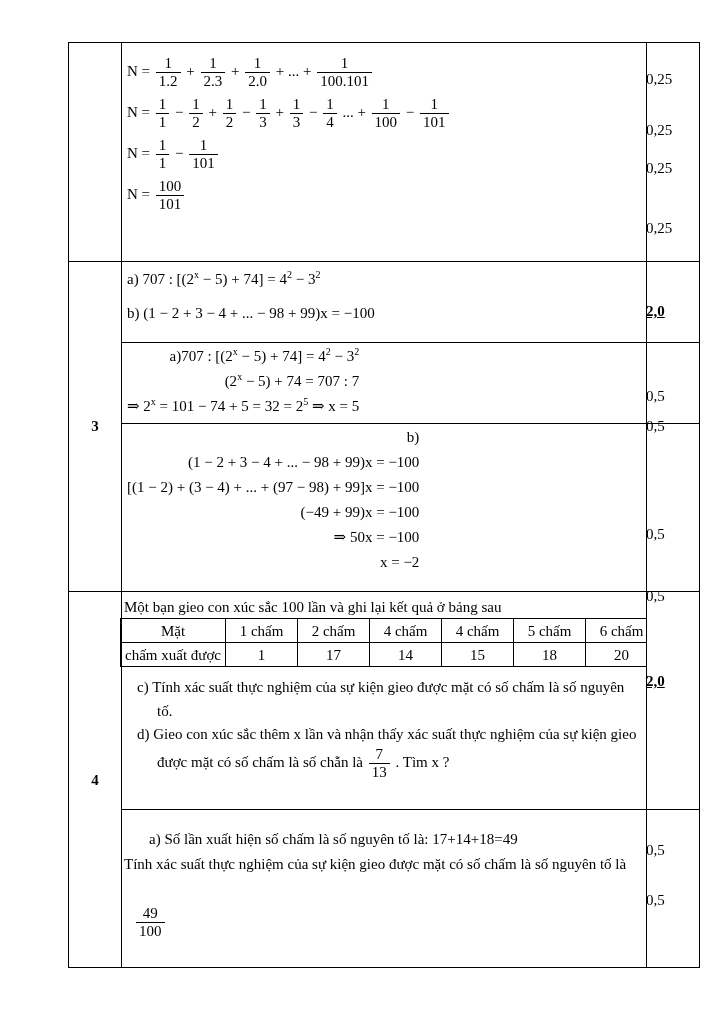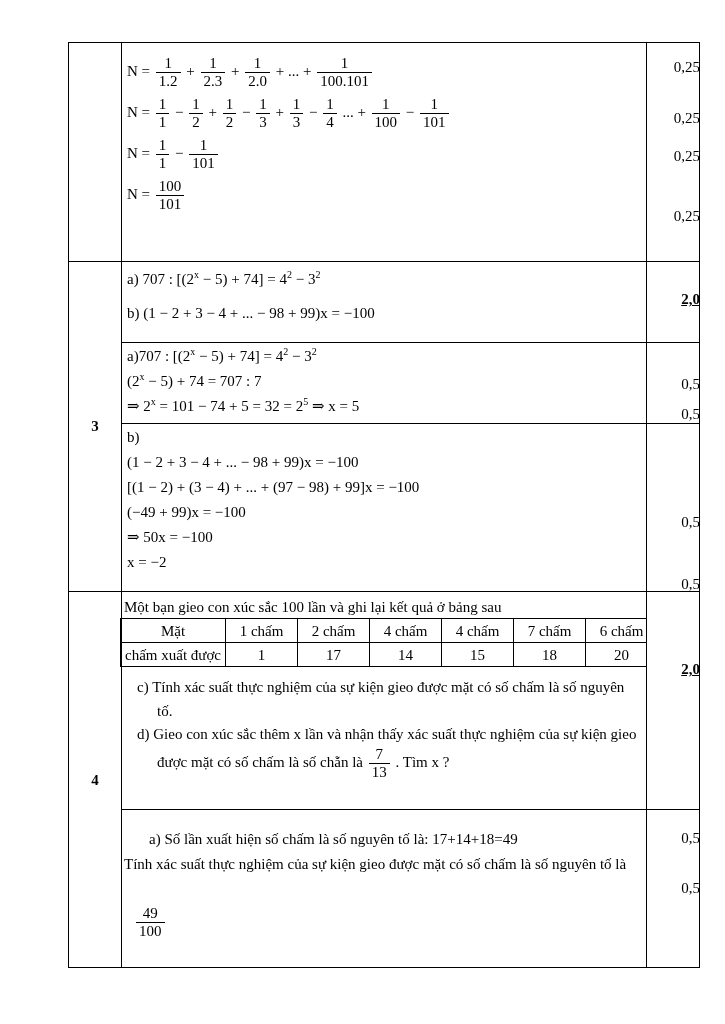--- a/index.html
+++ b/index.html
@@ -2,28 +2,28 @@
 <html><head>
 <meta charset="utf-8">
 <style>
   * { margin:0; padding:0; box-sizing:border-box; }
   html,body { width:725px; height:1024px; background:#ffffff; }
   body { font-family:"Liberation Serif","DejaVu Serif",serif; color:#000; position:relative; }
   .sheet { position:absolute; left:68px; top:42px; width:632px; height:926px; border:1px solid #000; font-size:15px; }
   .vline { position:absolute; top:0; width:1px; height:100%; background:#000; }
   .hline { position:absolute; height:1px; background:#000; }
   .abs { position:absolute; white-space:nowrap; line-height:20px; }
-  .pt { position:absolute; left:577px; width:54px; text-align:right; line-height:18px; }
+  .pt { position:absolute; left:577px; width:54px; text-align:left; line-height:18px;margin-top:12px; }
   .bold { font-weight:bold;text-decoration:underline; }
   .frac { display:inline-block; text-align:center; vertical-align:middle; margin:0 2px; }
   .fnum { display:block; border-bottom:1px solid #000; padding:0 3px; line-height:17px; }
   .fden { display:block; padding:0 3px; line-height:17px; }
   sup { font-size:10px; line-height:0; }
   .mline { min-height:36px; margin-bottom:5px; white-space:nowrap; }
-  .sline { line-height:21px; margin-bottom:4px; white-space:nowrap; }
+  .sline { line-height:21px; margin-bottom:4px; white-space:nowrap;text-align:right; }
   .qnum { position:absolute; left:0; width:52px; display:flex; align-items:center; justify-content:center; font-weight:bold; }
   table.dice { border-collapse:collapse; table-layout:fixed; width:537px; }
   table.dice td { border:1px solid #000; height:24px; text-align:center; padding:0 1px; font-size:15px; overflow:hidden; white-space:nowrap; }
 </style>
 </head>
 <body>
 
 <div class="sheet">
 
   <div class="vline" style="left:52px"></div>
@@ -76,21 +76,21 @@
 
   <div class="abs" style="left:51px;top:575px;width:526px;height:50px;overflow:hidden">
     <table class="dice">
       <tbody>
           <tr>
         <td style="width:105px">Mặt</td>
         <td style="width:72px">1 chấm</td>
         <td style="width:72px">2 chấm</td>
         <td style="width:72px">4 chấm</td>
         <td style="width:72px">4 chấm</td>
-        <td style="width:72px">7 chấm</td>
+        <td style="width:72px">5 chấm</td>
         <td style="width:72px">6 chấm</td>
       </tr>
       <tr>
         <td>chấm xuất được</td>
         <td>1</td>
         <td>17</td>
         <td>14</td>
         <td>15</td>
         <td>18</td>
         <td>20</td>

